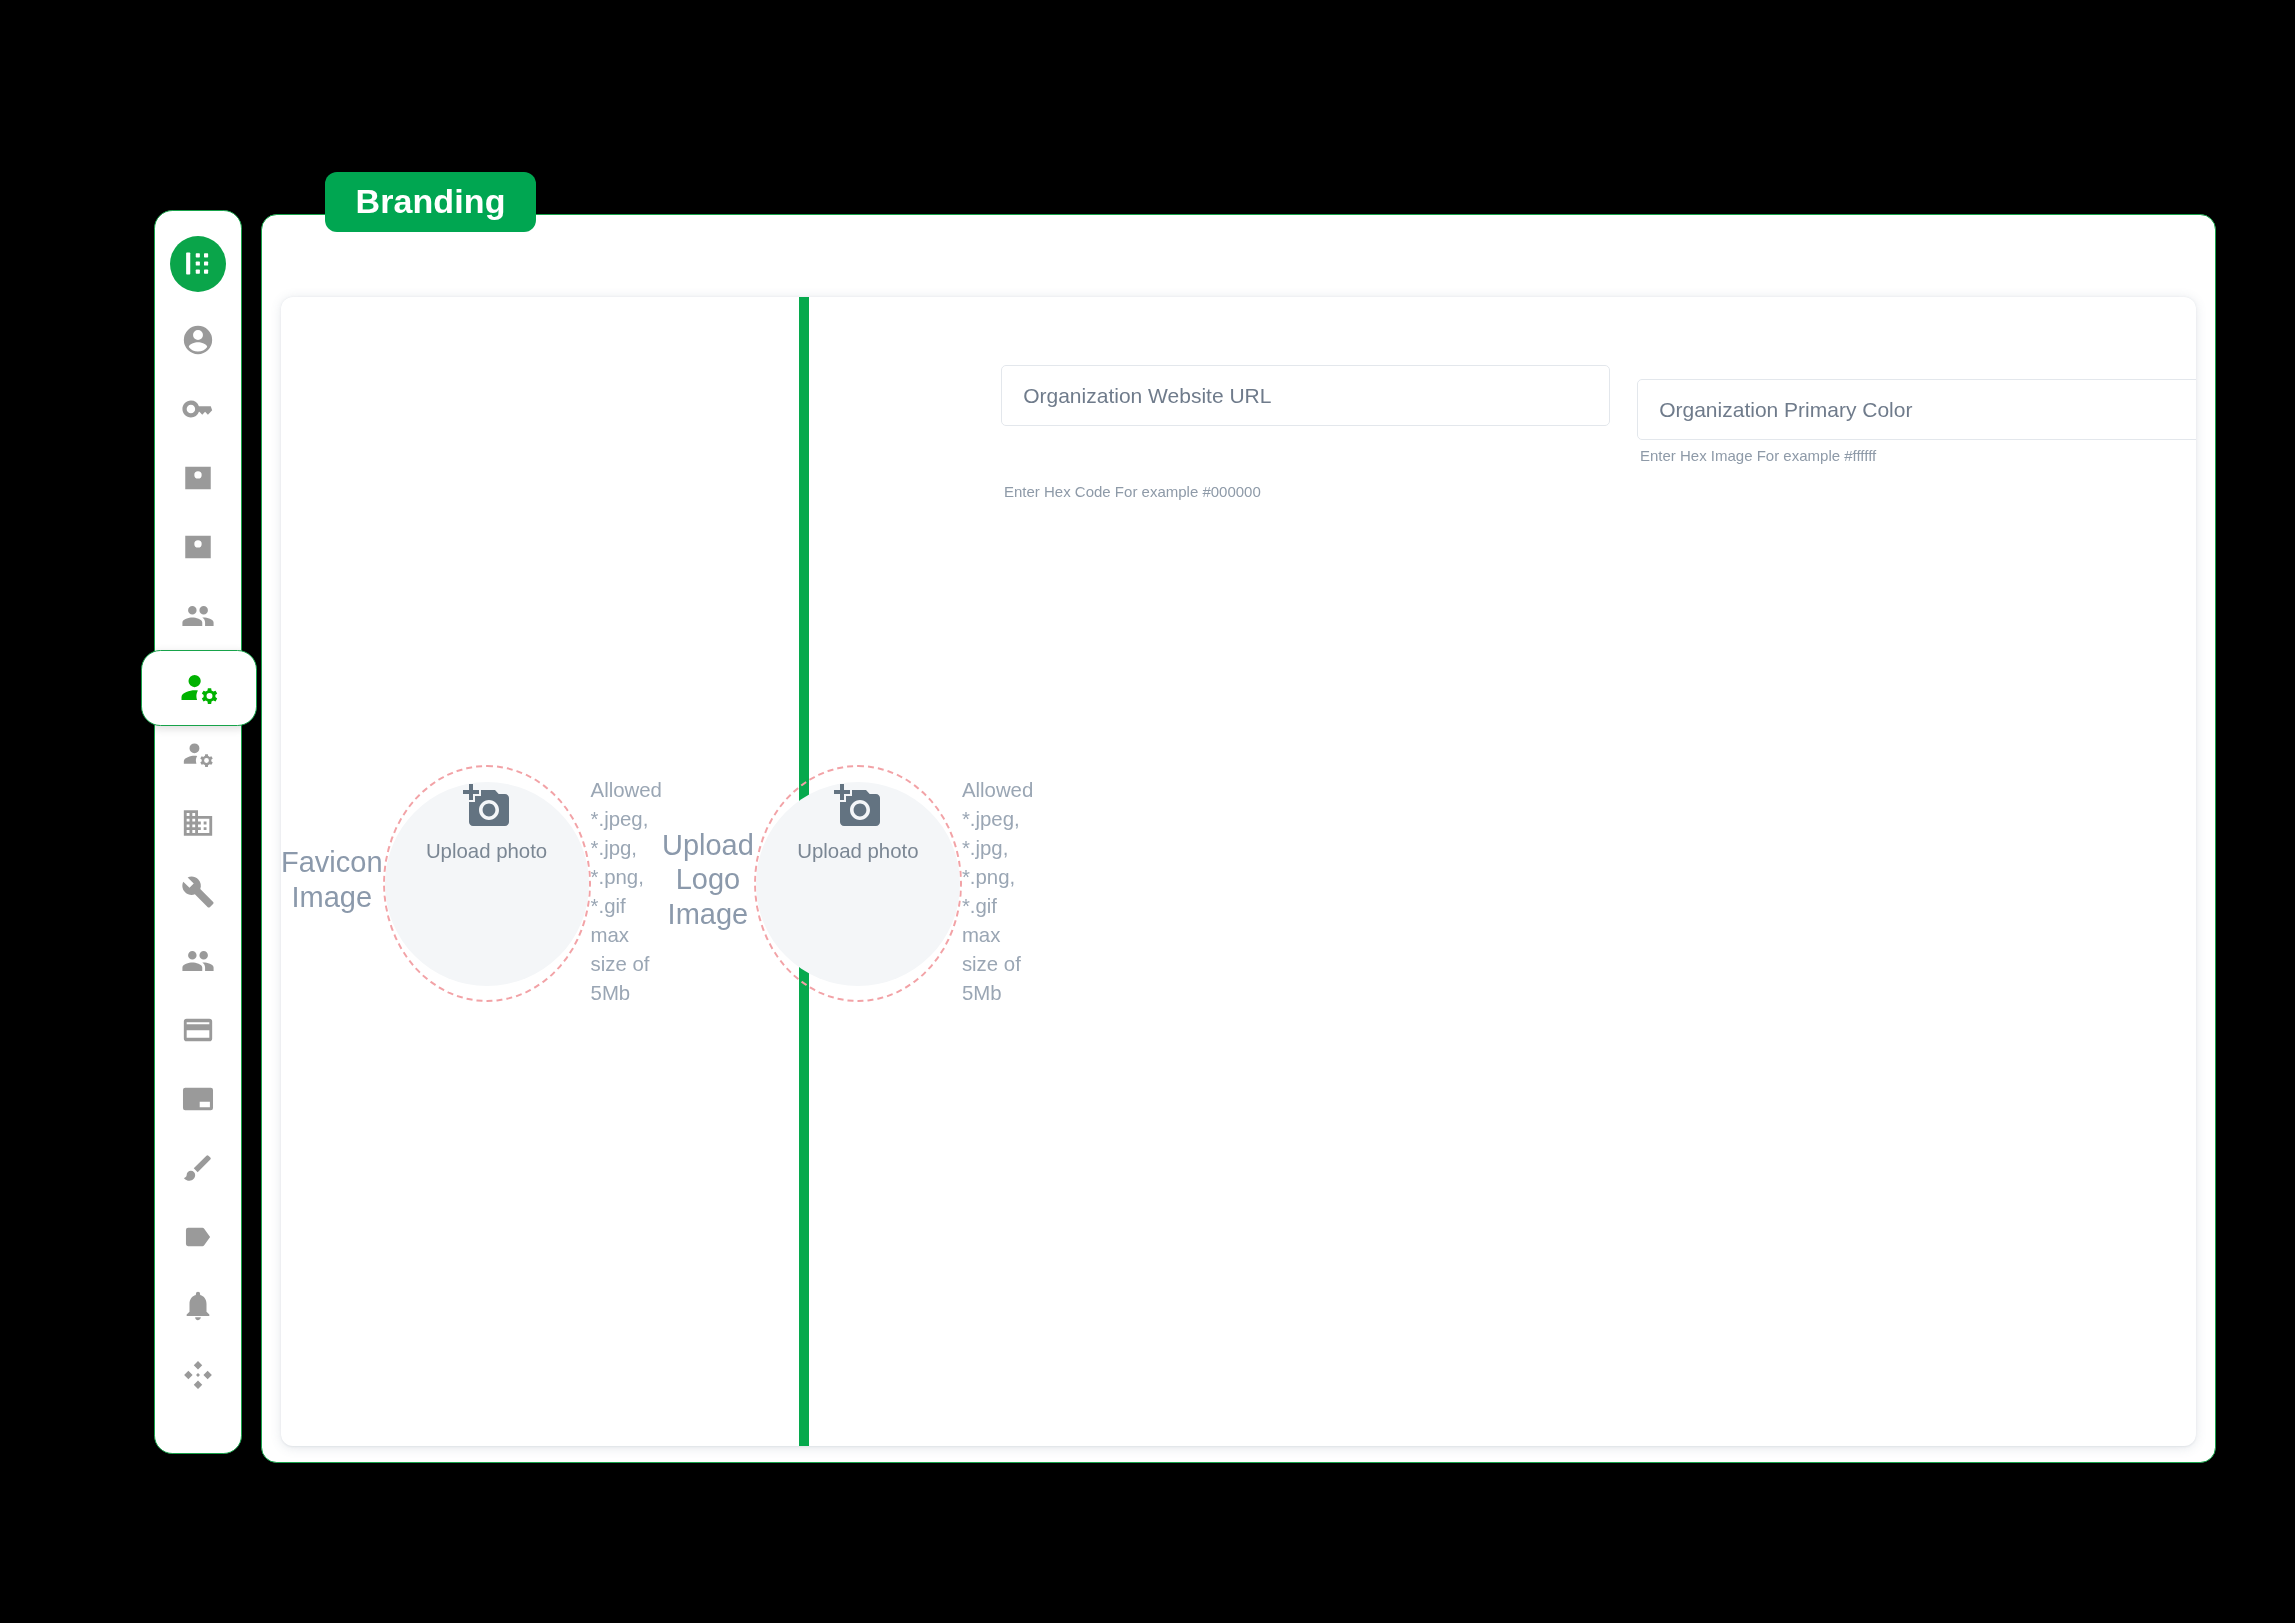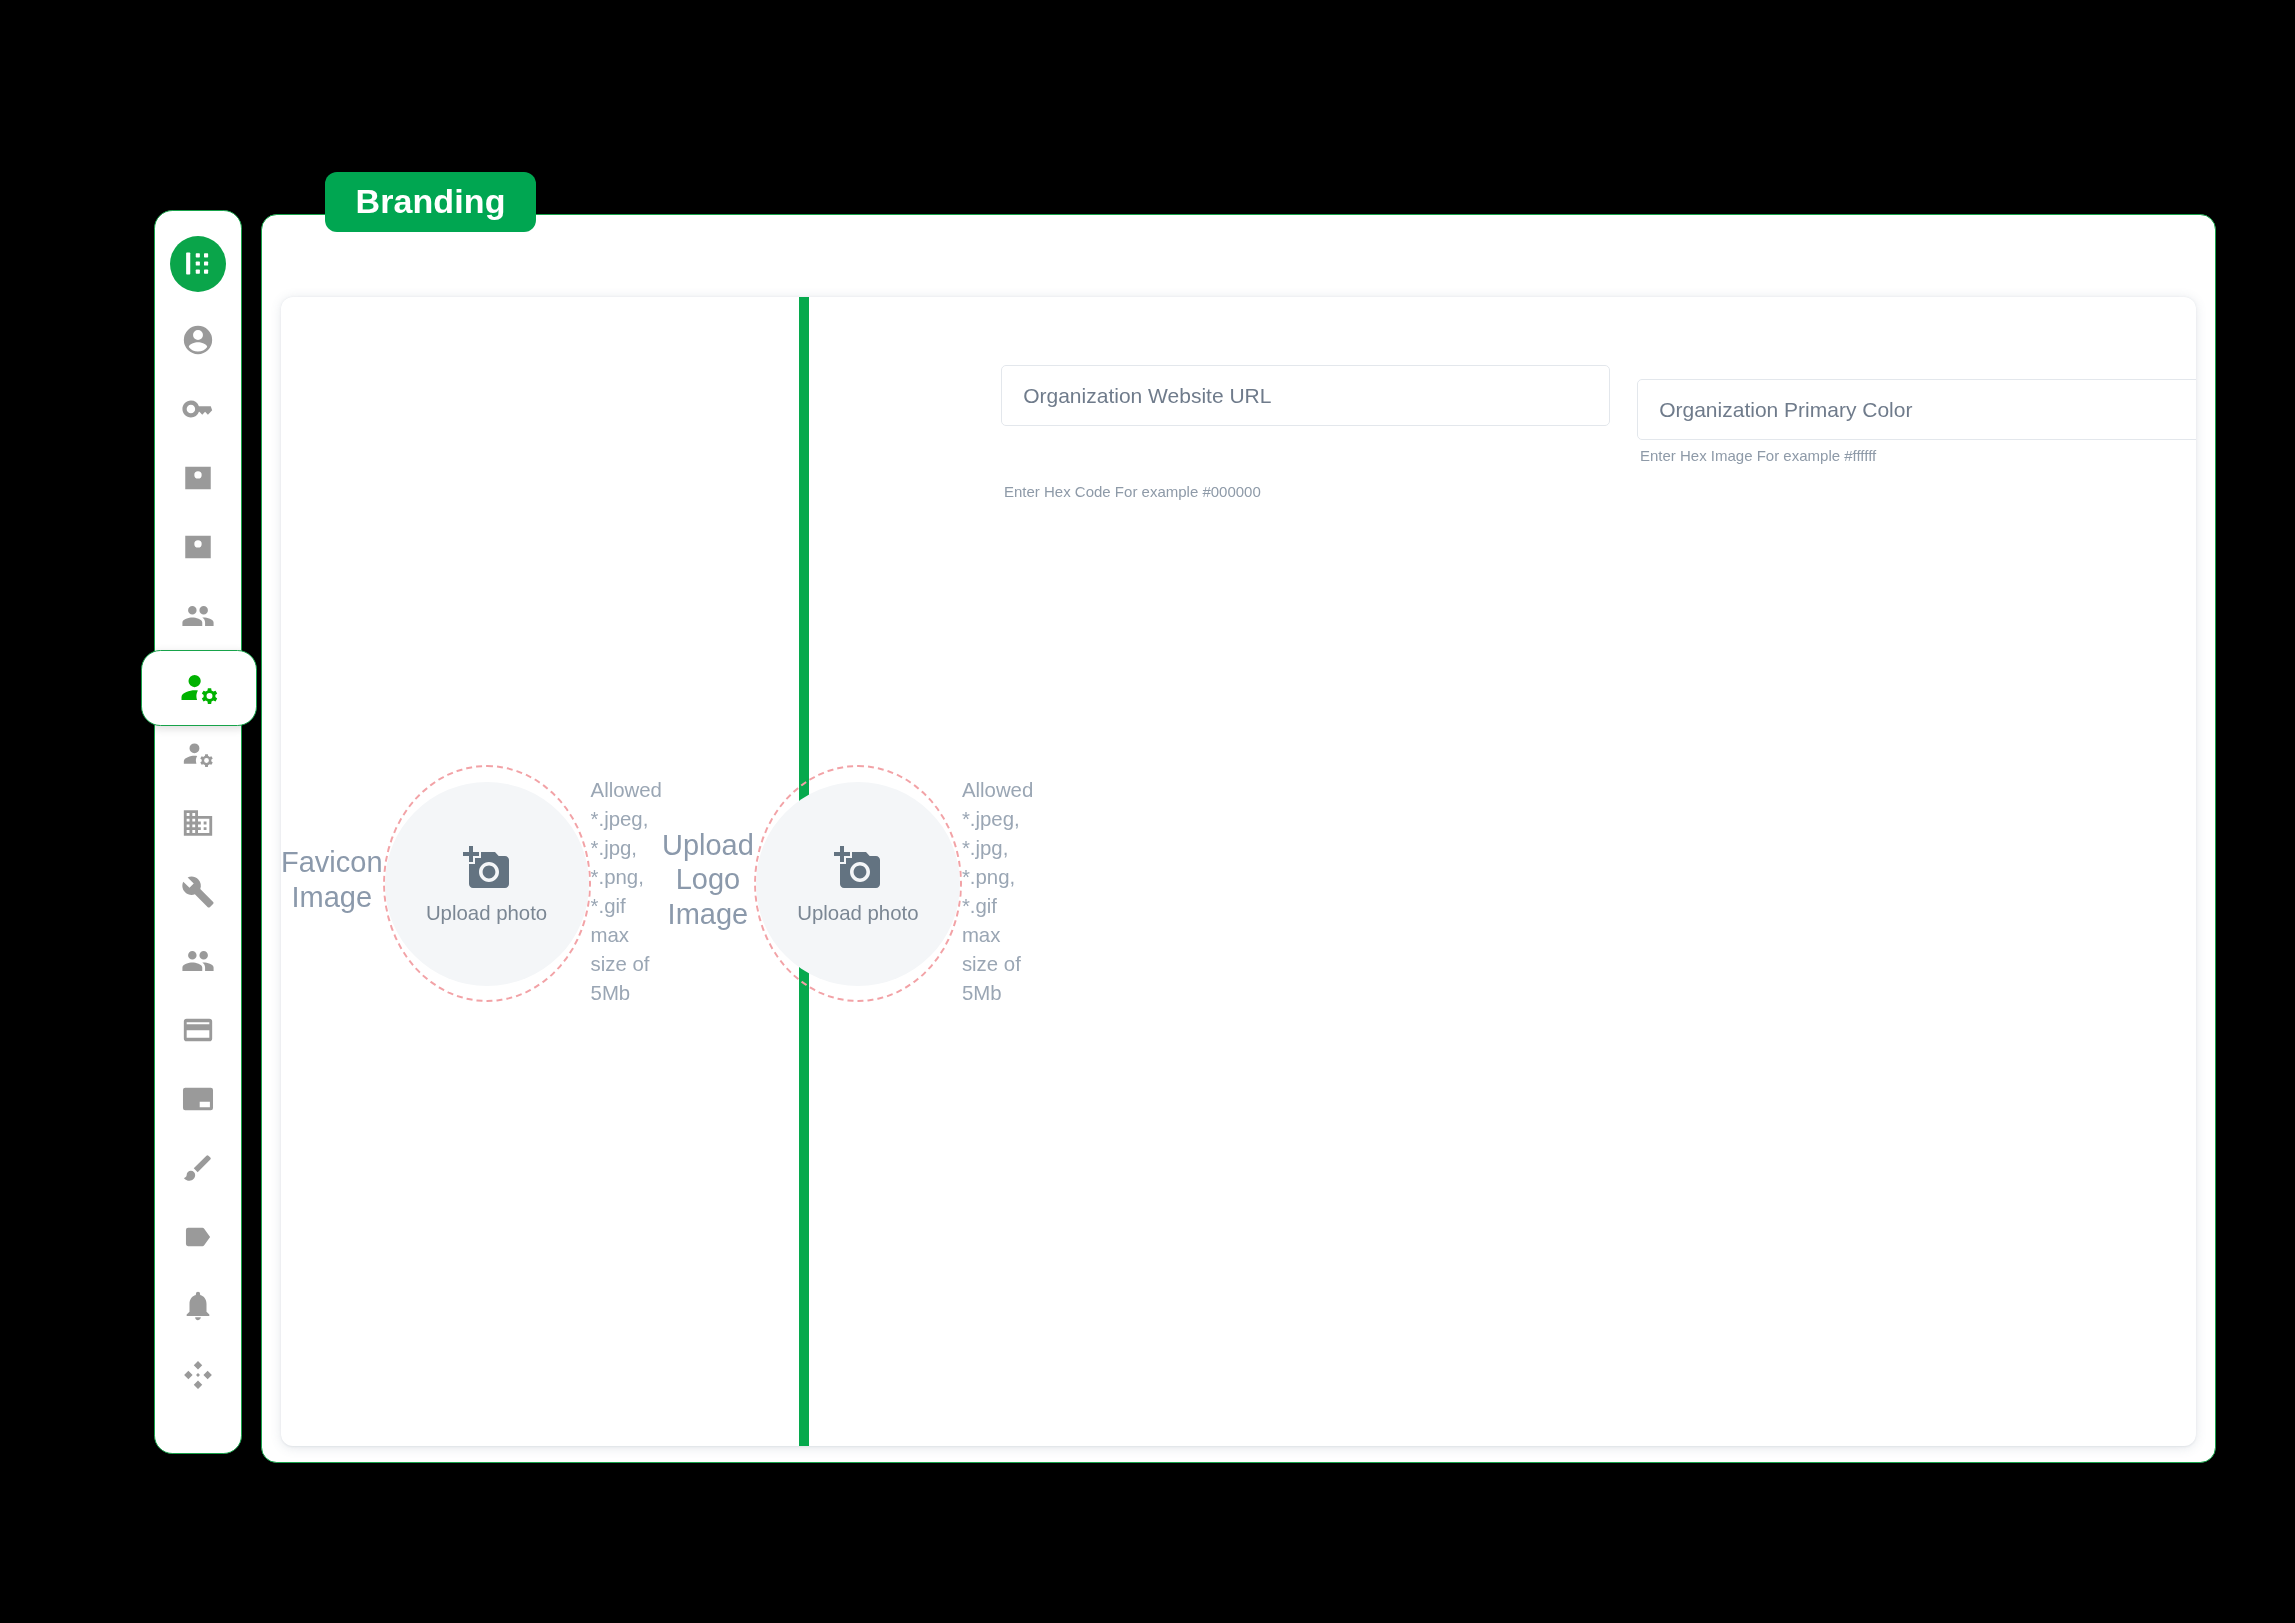--- a/index.html
+++ b/index.html
@@ -75,21 +75,21 @@
   }
   .drop-ring{
     width:237px;height:237px;border-radius:50%;
     border:2.3px dashed #f2a2a6;
     display:flex;align-items:center;justify-content:center;
     box-sizing:border-box;
   }
   .drop-inner{
     width:204px;height:204px;border-radius:50%;
     background:#f4f6f8;
-    display:flex;flex-direction:column;align-items:center;justify-content:center;
+    display:flex;flex-direction:column;align-items:center;
   }
   .drop-inner svg{width:48px;height:48px;fill:#637381;display:block;}
   .drop-label{
     font-size:20.4px;color:#7b8794;margin-top:11px;line-height:1;
   }
   .allowed{
     font-size:20.4px;color:#9aa6b4;line-height:1.42;
     margin-top:16.7px;white-space:pre-line;
   }
   .section-gap{height:18.5px;}

